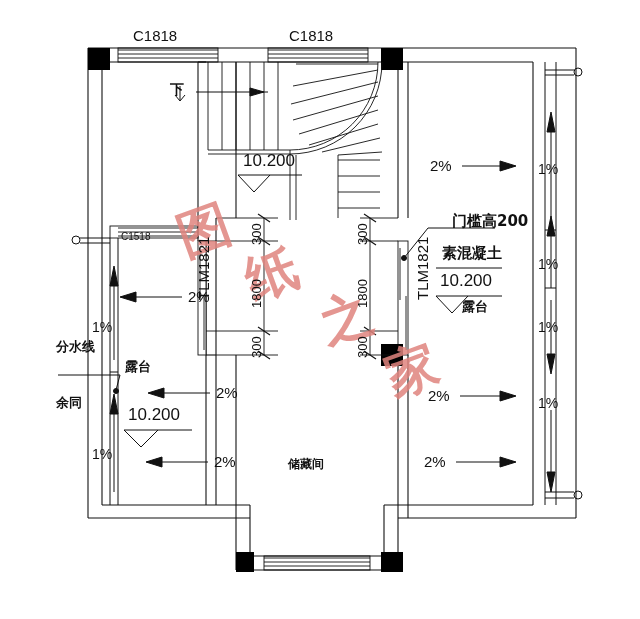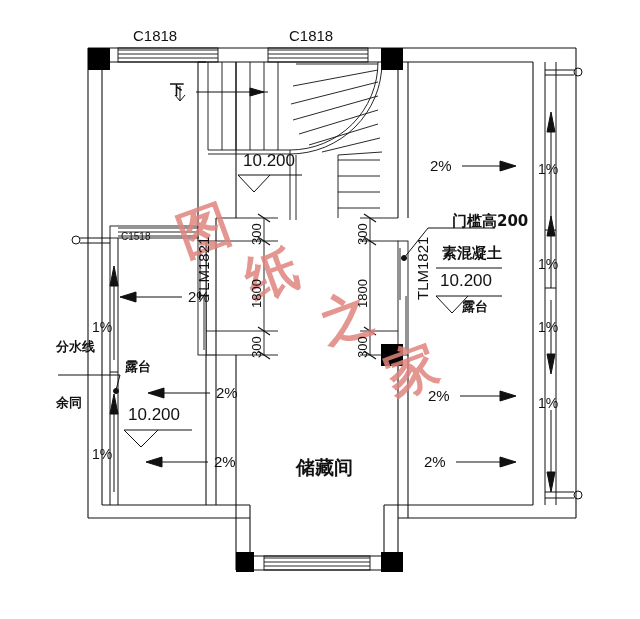--- a/index.html
+++ b/index.html
@@ -275,21 +275,21 @@
 <div class="lbl" style="left:128px;top:406px;font-size:17px;">10.200</div>
 
 <div class="lbl cn" style="left:452px;top:214px;font-size:15px;">门槛高200</div>
 <div class="lbl cn" style="left:442px;top:246px;font-size:15px;">素混凝土</div>
 <div class="lbl cn" style="left:462px;top:300px;font-size:13px;">露台</div>
 <div class="lbl cn" style="left:125px;top:360px;font-size:13px;">露台</div>
 
 <div class="lbl cn" style="left:56px;top:340px;font-size:13px;">分水线</div>
 <div class="lbl cn" style="left:56px;top:380px;font-size:13px;margin-top:16px;">余同</div>
 
-<div class="lbl cn" style="left:296px;top:458px;font-size:19px;">储藏间</div>
+<div class="lbl cn" style="left:288px;top:458px;font-size:12px;">储藏间</div>
 
 <div class="lbl rot90" style="left:196px;top:300px;font-size:15px;">TLM1821</div>
 <div class="lbl rot90" style="left:415px;top:300px;font-size:15px;">TLM1821</div>
 
 <div class="lbl" style="left:430px;top:158px;font-size:15px;">2%</div>
 <div class="lbl" style="left:188px;top:289px;font-size:15px;">2%</div>
 <div class="lbl" style="left:216px;top:385px;font-size:15px;">2%</div>
 <div class="lbl" style="left:214px;top:454px;font-size:15px;">2%</div>
 <div class="lbl" style="left:428px;top:388px;font-size:15px;">2%</div>
 <div class="lbl" style="left:424px;top:454px;font-size:15px;">2%</div>

